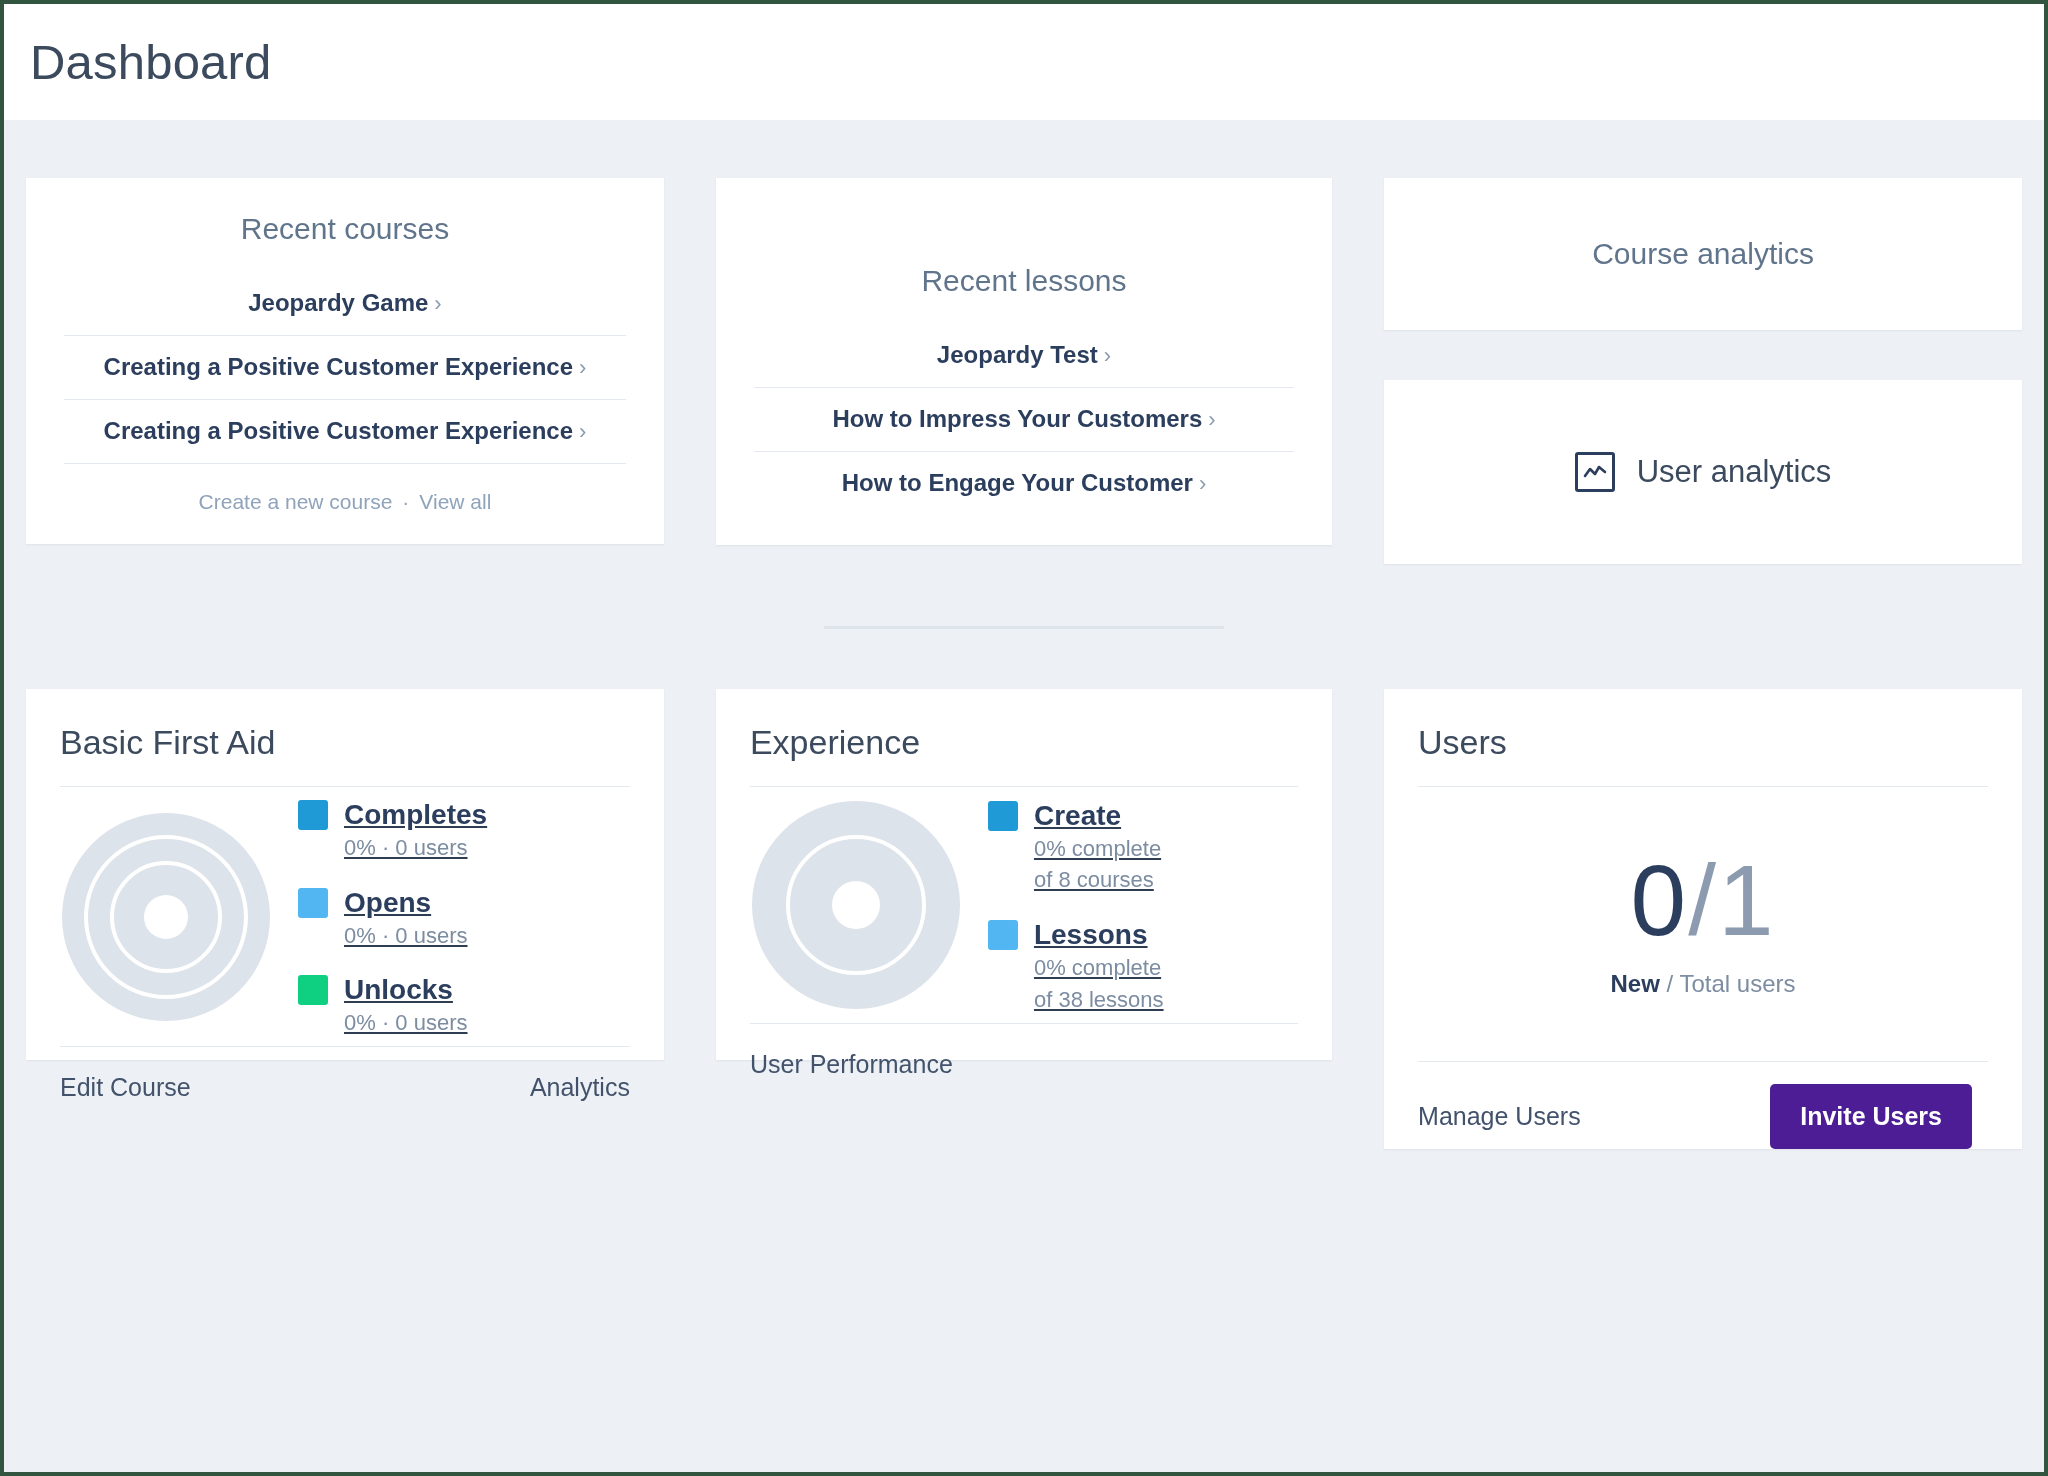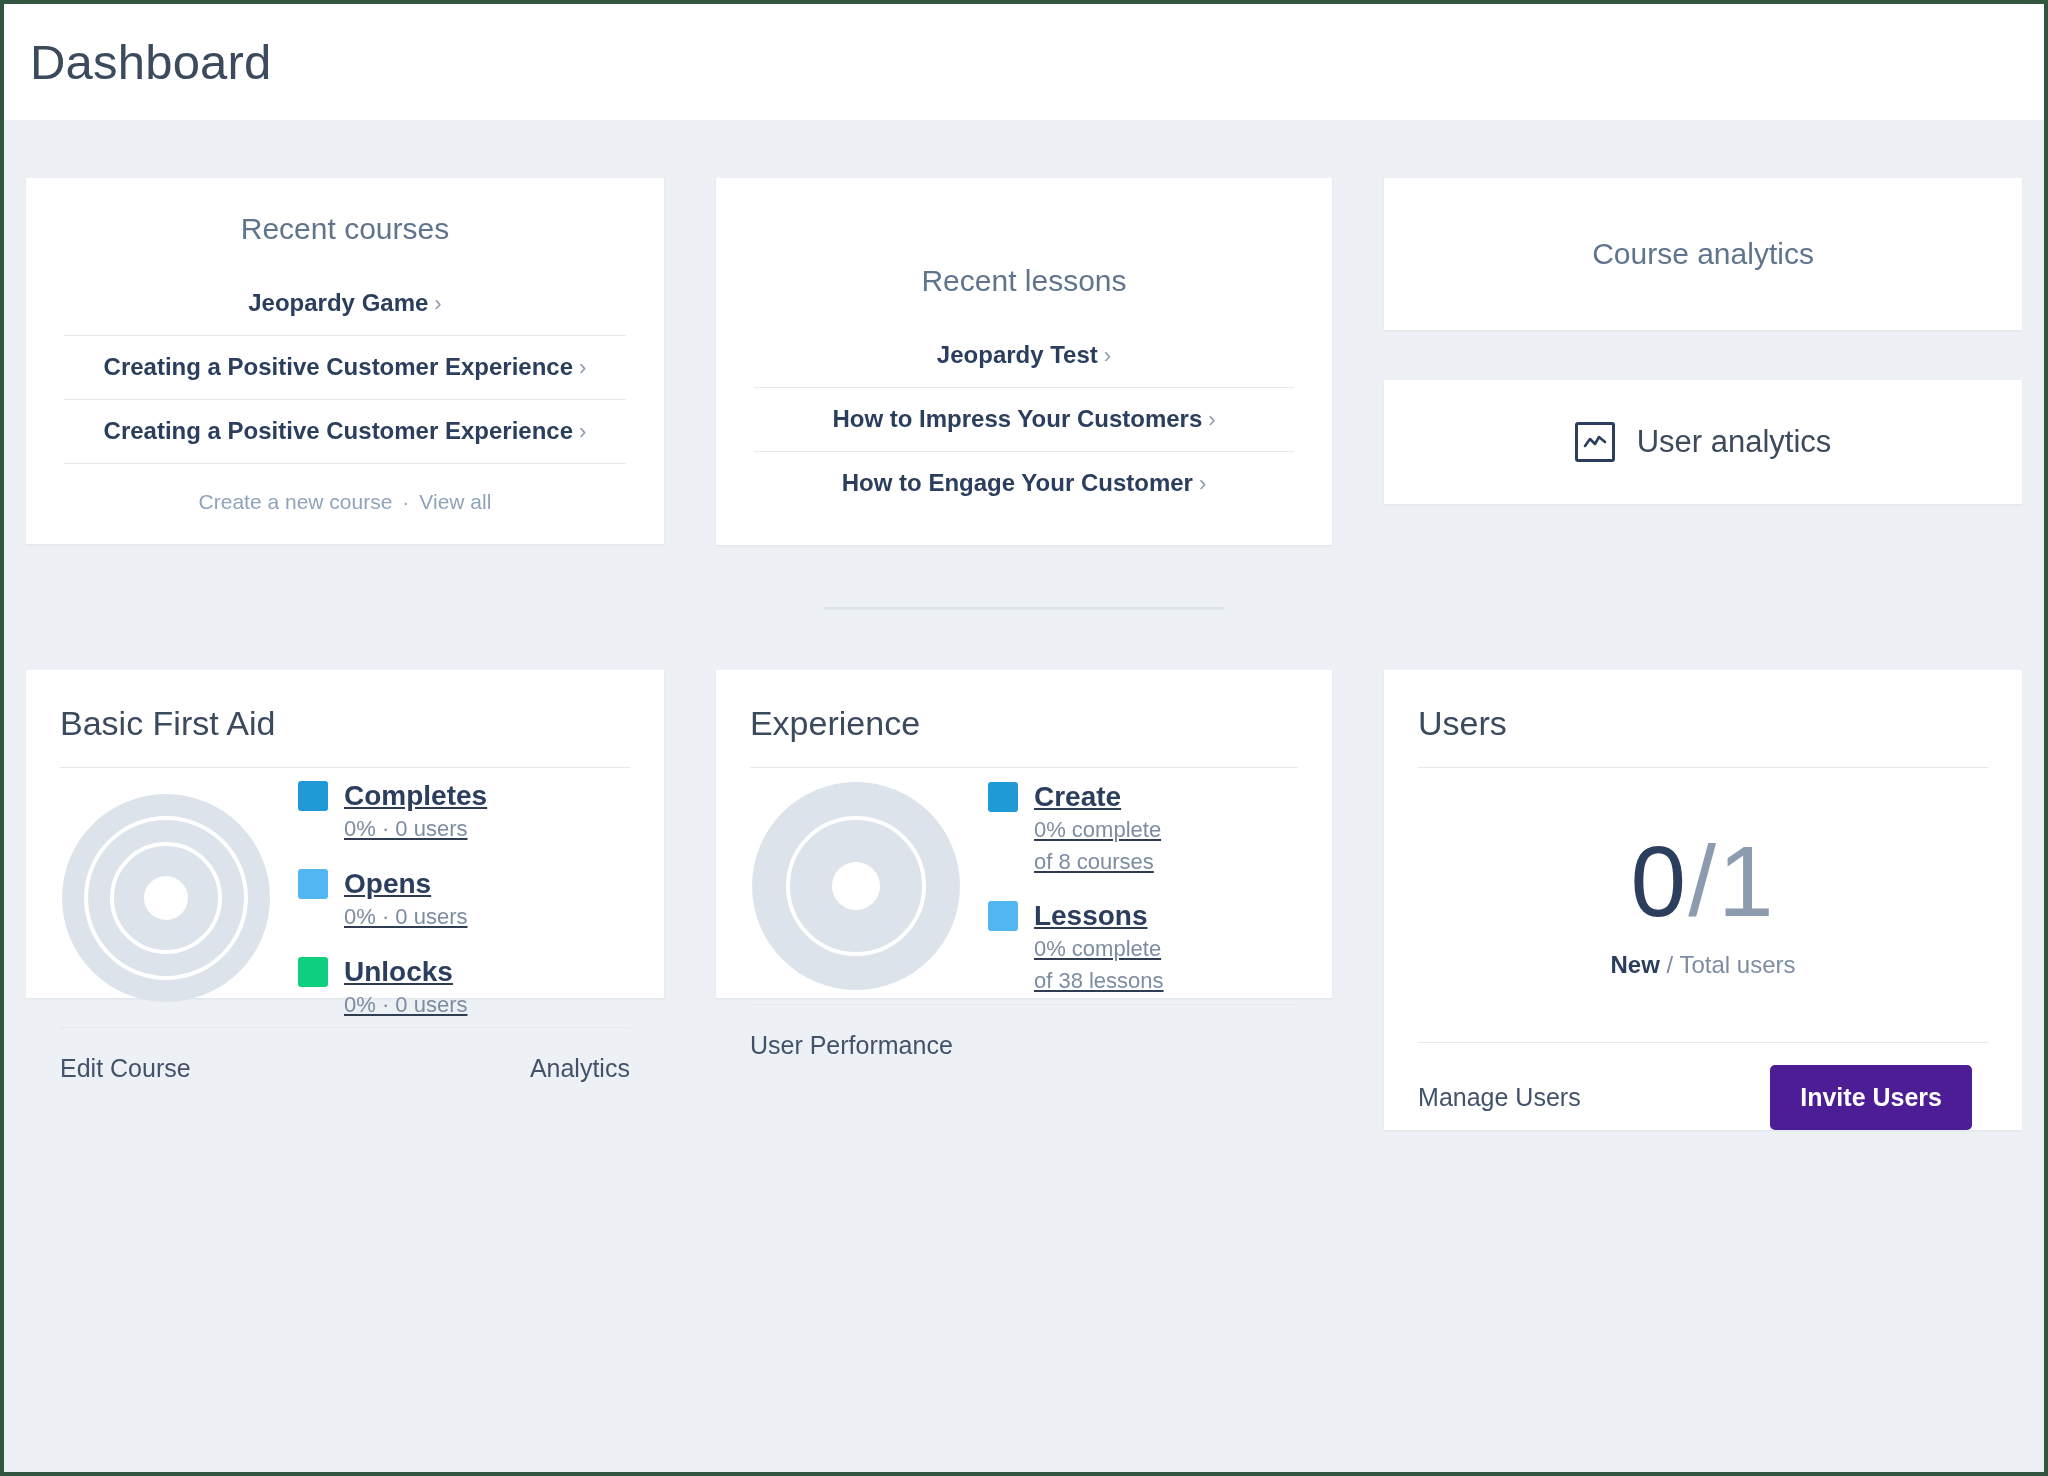--- a/index.html
+++ b/index.html
@@ -112,21 +112,21 @@
     justify-content: center;
   }
   .card-progress .t {
     font-size: 30px;
     color: #60758c;
     font-weight: 400;
   }
 
   .card-analytics {
     margin-top: 50px;
-    height: 124px;
+    height: 184px;
     display: flex;
     align-items: center;
     justify-content: center;
     gap: 22px;
   }
   .ua-icon {
     width: 40px; height: 40px;
     border: 3px solid #2c3e5d;
     border-radius: 3px;
     display: flex; align-items: center; justify-content: center;
@@ -137,21 +137,21 @@
   .separator {
     width: 400px;
     height: 3px;
     background: #dde4ea;
     margin: 62px auto 0 auto;
   }
 
   
   .row-bottom { margin-top: 60px; }
 
-  .card-stat { padding: 26px 34px 0 34px; display: flex; flex-direction: column; height: 328px; }
+  .card-stat { padding: 26px 34px 0 34px; display: flex; flex-direction: column; height: 371px; }
   .card-title-left {
     font-size: 34px;
     font-weight: 400;
     color: #3c4a5e;
     padding: 8px 0 24px 0;
     border-bottom: 1px solid #e4e9ef;
   }
   .stat-body {
     flex: 1 1 auto;
     display: flex;

